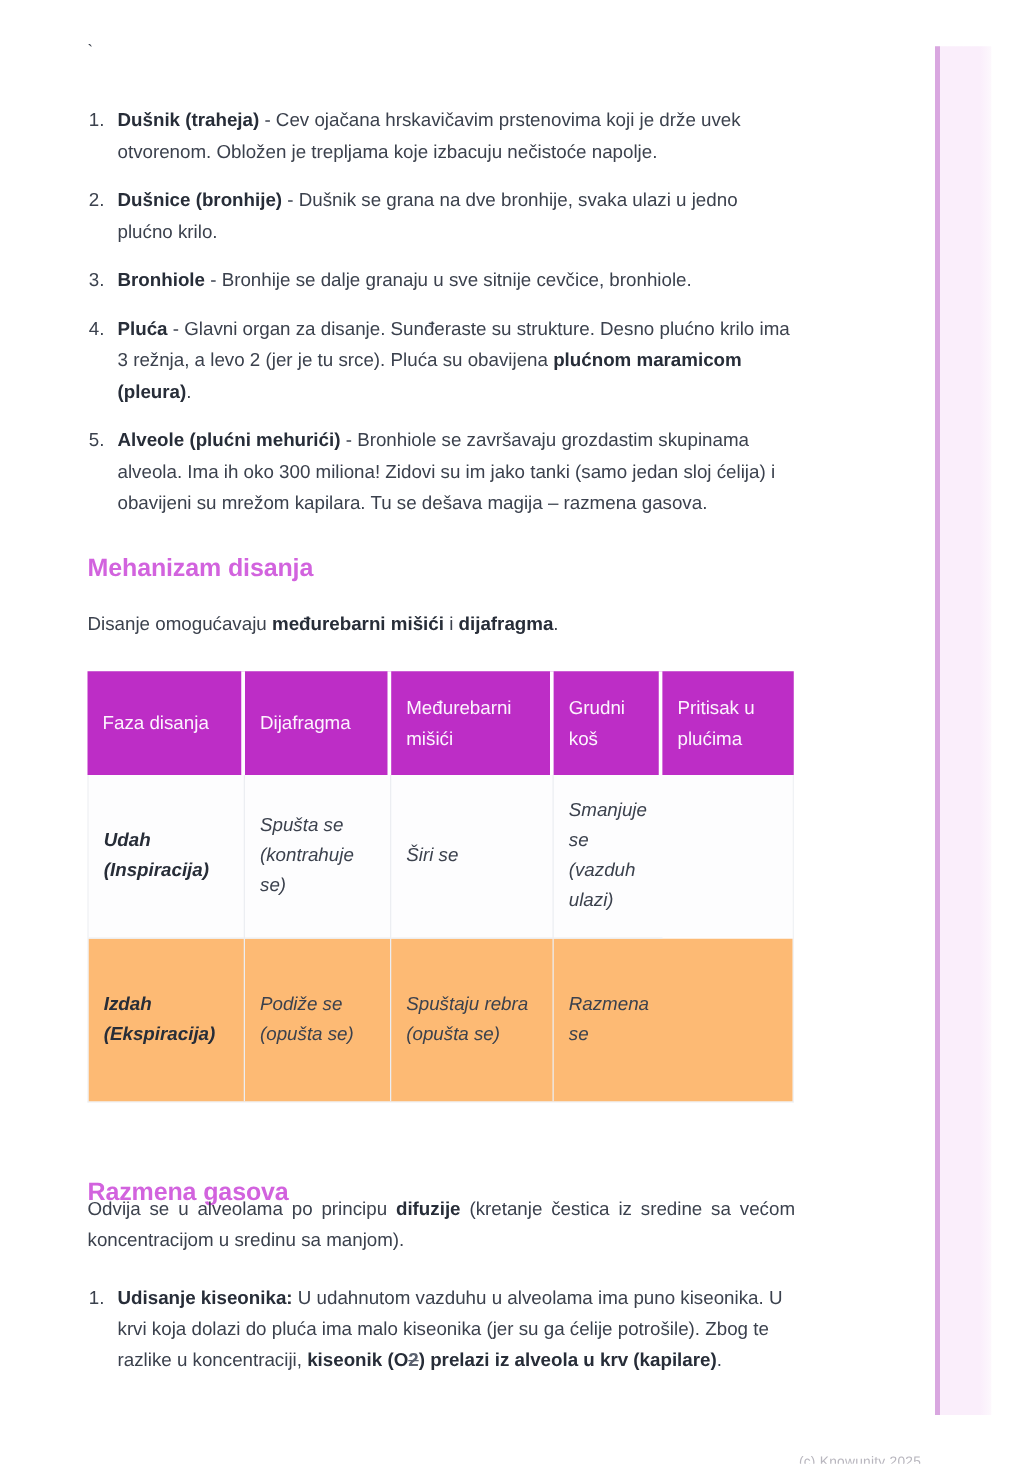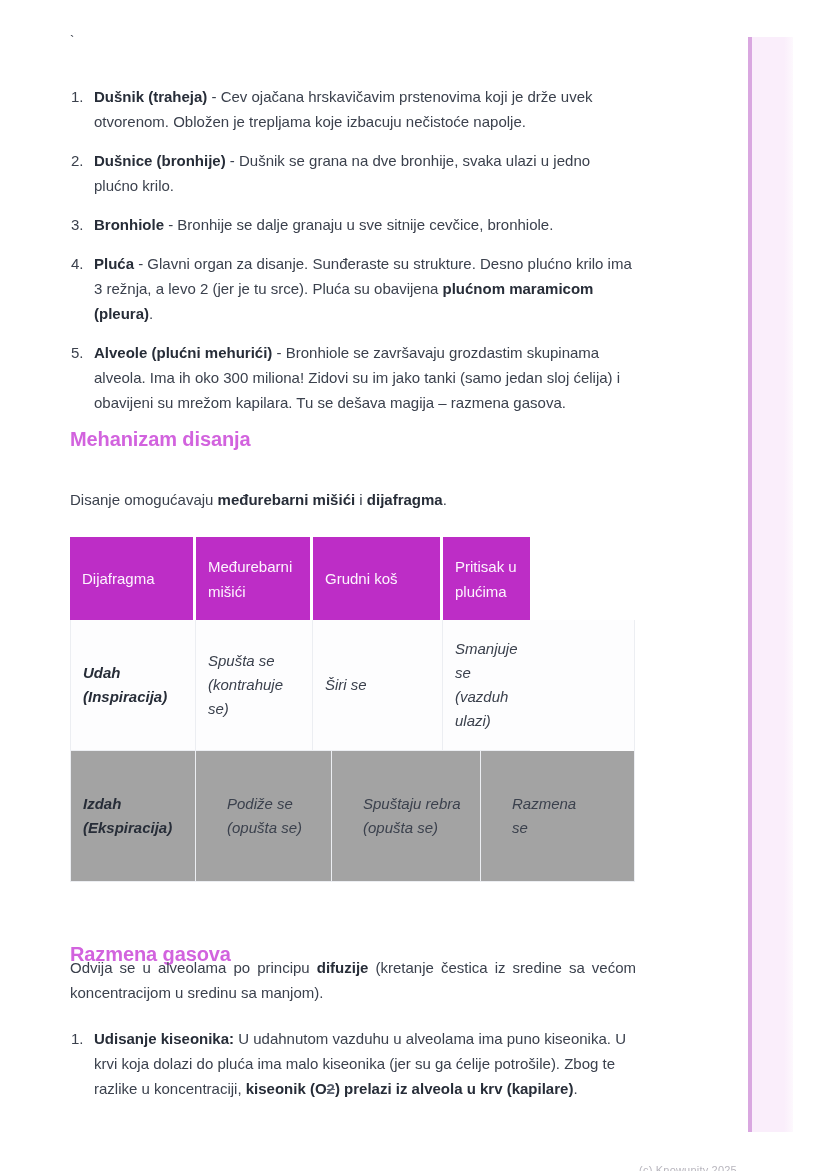--- a/index.html
+++ b/index.html
@@ -40,21 +40,21 @@
   .nlist .item { position: relative; padding-left: 24px; margin-bottom: 14px; }
   .nlist .item:last-child { margin-bottom: 0; }
   .nlist .num { position: absolute; left: 1px; top: 0; color: #3b414d; }
 
   .intro-list { top: 84px; }
 
   h2.sec-title {
     position: absolute; left: 70px;
     font-size: 20px; font-weight: 600; color: #d263de; letter-spacing: -0.1px;
   }
-  .title-1 { top: 428px; }
+  .title-1 { top: 444px; }
   .title-2 { top: 943px; }
 
   .para { position: absolute; left: 70px; width: 566px; font-size: 15px; line-height: 25px; }
   .para-1 { top: 487px; }
   .para-2 { top: 955px; text-align: justify; }
 
   
   .btable { position: absolute; left: 70px; top: 537px; width: 565px; font-size: 15px; }
   .thead {
     display: grid; grid-template-columns: 126px 117px 130px 87px 105px;
@@ -75,21 +75,21 @@
   .trow .cell {
     padding: 10px 12px; line-height: 24px; color: #3b414d;
     display: flex; align-items: center;
     border-right: 1px solid #eceef2; border-bottom: 1px solid #eceef2;
   }
   .trow .cell:last-child { border-right: none; }
   .trow:last-child .cell { border-bottom: none; }
   .trow .cell.phase { font-weight: 700; color: #272d38; }
   .row-0 { background: #fdfdfe; }
   .row-0 .cell { height: 131px; }
-  .row-1 { background: #a3a3a3; gap: 19px; }
+  .row-1 { background: #fdba74; }
   .row-1 .cell { height: 130px; }
 
   .gas-list { top: 1026px; }
 </style>
 </head>
 <body>
 
 <span class="backtick">`</span>
 
 <div class="strip"></div>
@@ -117,20 +117,21 @@
     <span class="num">5.</span>
     <span><span class="b">Alveole (plućni mehurići)</span><span> - Bronhiole se završavaju grozdastim skupinama alveola. Ima ih oko 300 miliona! Zidovi su im jako tanki (samo jedan sloj ćelija) i obavijeni su mrežom kapilara. Tu se dešava magija – razmena gasova.</span></span>
   </div>
 </div>
 
 <h2 class="sec-title title-1">Mehanizam disanja</h2>
 <p class="para para-1"><span>Disanje omogućavaju </span><span class="b">međurebarni mišići</span><span> i </span><span class="b">dijafragma</span><span>.</span></p>
 
 <div class="btable">
   <div class="thead">
+    <div class="hcell">Faza disanja</div>
     <div class="hcell">Dijafragma</div>
     <div class="hcell">Međurebarni mišići</div>
     <div class="hcell">Grudni koš</div>
     <div class="hcell">Pritisak u plućima</div>
   </div>
   <div class="tbody">
     <div class="trow row-0">
       <div class="cell phase">Udah (Inspiracija)</div>
       <div class="cell">Spušta se (kontrahuje se)</div>
       <div class="cell">Širi se</div>

